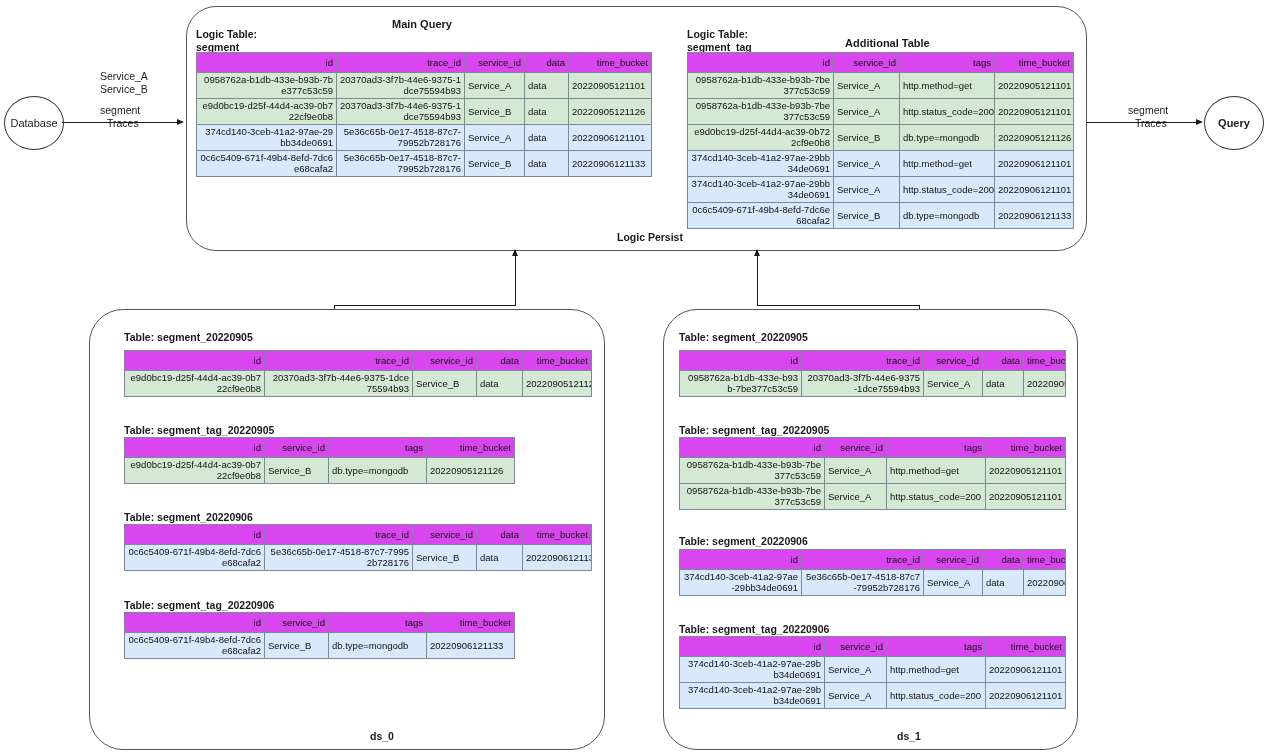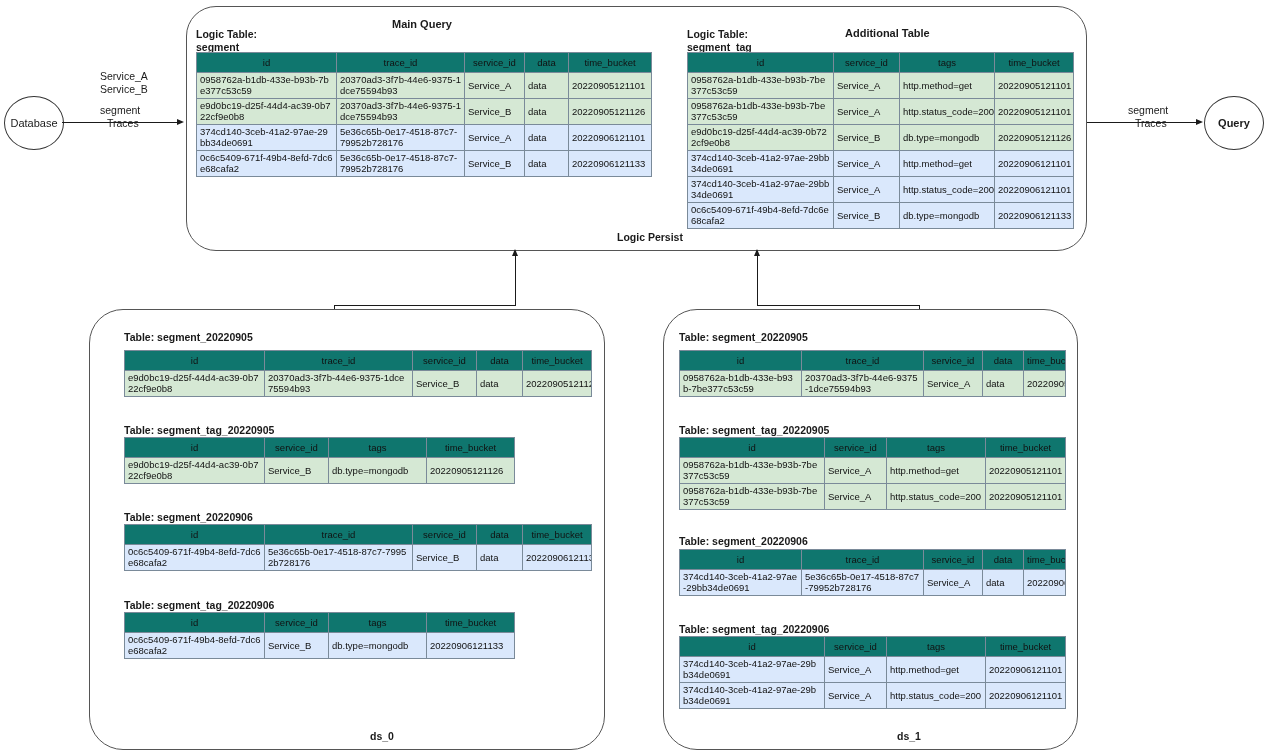--- a/index.html
+++ b/index.html
@@ -80,33 +80,34 @@
   }
   table.dt th, table.dt td {
     border: 1px solid #7a8a99;
     padding: 2px 3px;
     font-weight: normal;
     vertical-align: middle;
     line-height: 11px;
     overflow: hidden;
   }
   table.dt th {
-    background: #0f766e;
-    text-align: center;
+    background: #d946ef;
+    text-align: right;
     height: 15px;
   }
   table.dt td {
     text-align: left;
     height: 15px;
   }
   table.dt td.c-green { background: #d5e8d4; }
   table.dt td.c-blue  { background: #dae8fc; }
   table.dt td.wrapid {
     word-break: break-all;
     line-height: 10.5px;
+    text-align: right;
   }
 
   
   .hline {
     background: #1a1a1a;
     height: 1.1px;
   }
   .vline {
     background: #1a1a1a;
     width: 1.1px;
@@ -151,21 +152,21 @@
     <span>Query</span>
   </div>
   <div class="abs lbl" style="left:1128px; top:104px;">segment</div>
   <div class="abs lbl" style="left:1133px; top:117px; background:#ffffff; padding:0 2px;">Traces</div>
   <div class="abs hline" style="left:1087px; top:122px; width:110px;"></div>
   <div class="abs arrow-r" style="left:1196px; top:118.5px;"></div>
 
   <div class="abs round-box db" style="left:186px; top:6px; width:901px; height:245px;"></div>
 
   <div class="abs title-bold" style="left:392px; top:18px;">Main Query</div>
-  <div class="abs title-bold" style="left:845px; top:27px;">Additional  Table</div>
+  <div class="abs title-bold" style="left:845px; top:37px;">Additional  Table</div>
 
   <div class="abs logic-label" style="left:196px; top:28px;">
     <div>Logic Table:</div>
     <div>segment</div>
   </div>
   <div class="abs logic-label" style="left:687px; top:28px;">
     <div>Logic Table:</div>
     <div>segment_tag</div>
   </div>
 

